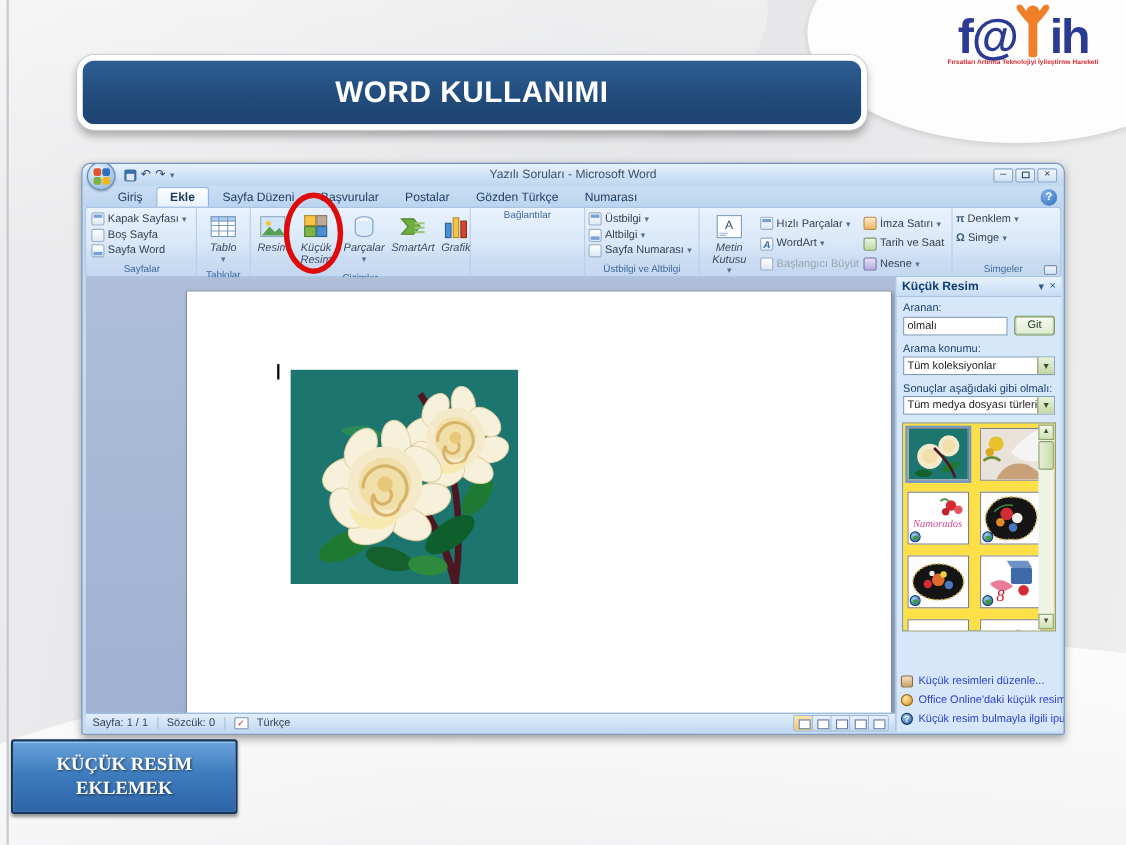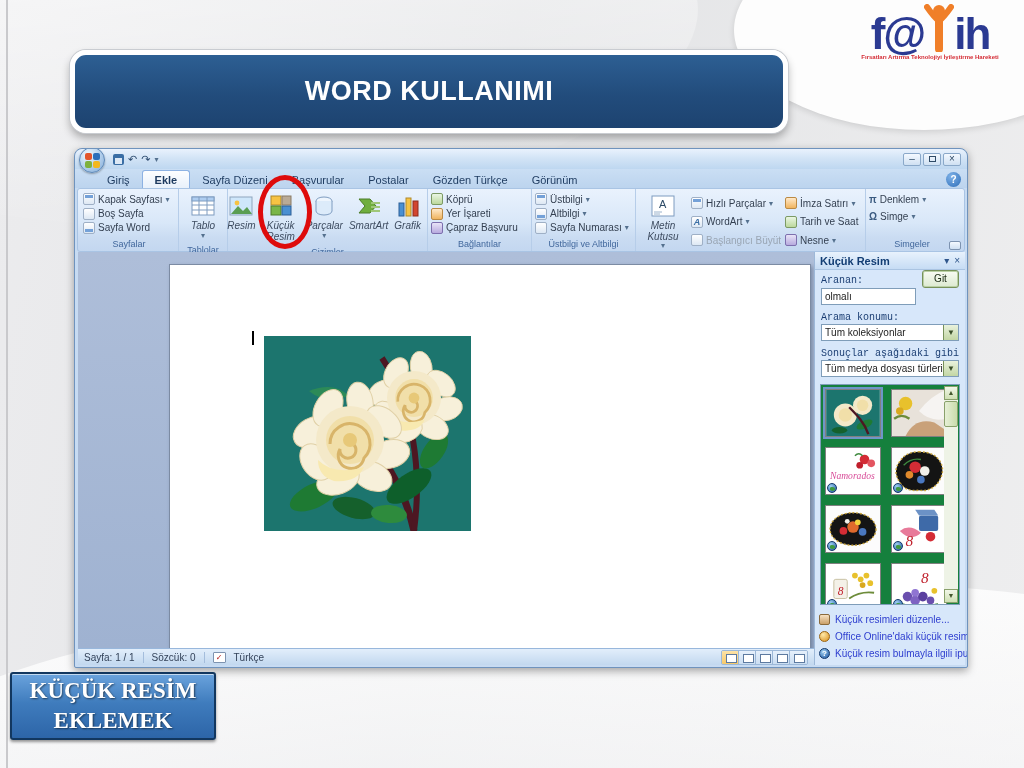--- a/index.html
+++ b/index.html
@@ -16,21 +16,21 @@
     background:#fdfdfd; box-shadow:0 2px 6px rgba(0,0,0,.12); }
   .edge-line { position:absolute; left:6px; top:0; bottom:0; width:2px; background:#c9c9cc; }
 
   
   .logo { position:absolute; top:4px; right:14px; width:160px; text-align:center; z-index:5; }
   .logo-row { display:flex; align-items:flex-end; justify-content:center; }
   .logo-txt { font-size:44px; font-weight:bold; color:#2b3a92; line-height:.85; letter-spacing:-2px; }
   .logo-tag { font-size:6px; font-weight:bold; color:#d42c35; margin-top:2px; white-space:nowrap; }
 
   
-  .banner { position:absolute; left:70px; top:50px; width:718px; height:83px;
+  .banner { position:absolute; left:70px; top:50px; width:718px; height:68px;
     background:linear-gradient(180deg,#2d5f93 0%,#224c7c 55%,#1d4370 100%);
     border:5px solid #ffffff; border-radius:16px;
     box-shadow:0 0 0 1px #c9ccd1, 0 5px 9px rgba(0,0,0,.3);
     display:flex; align-items:center; justify-content:center; }
   .banner span { color:#fff; font-size:27px; font-weight:bold; letter-spacing:.5px; }
 
   
   .win { position:absolute; left:74px; top:148px; width:894px; height:520px;
     background:#c7dbf2; border:1px solid #6f93bd; border-radius:8px 8px 2px 2px;
     box-shadow:0 3px 8px rgba(0,0,0,.35); overflow:hidden; }
@@ -111,33 +111,33 @@
 
   
   .tpane { position:absolute; right:2px; top:103px; width:151px; bottom:2px;
     background:#d7e7fa; border-left:1px solid #9db8d8; font-size:10px; color:#1b3e73; }
   .tp-grip { position:absolute; right:4px; top:-11px; width:12px; height:9px; border:1px solid #7d93b0;
     background:linear-gradient(180deg,#f4f9ff,#cfe0f2); border-radius:2px; }
   .tp-head { position:absolute; left:0; top:0; right:0; height:18px; display:flex; align-items:center;
     padding:0 5px; background:linear-gradient(180deg,#e8f2fd,#c6dcf4); border-bottom:1px solid #aac4e2; }
   .tp-title { font-weight:bold; font-size:11px; color:#123d73; }
   .tp-hbtns { margin-left:auto; display:flex; gap:5px; color:#2f568c; font-size:10px; }
-  .tp-lbl { position:absolute; left:6px;font-family:Liberation Mono, monospace; }
+  .tp-lbl { position:absolute; left:6px; }
   .tp-input { position:absolute; left:6px; top:36px; width:95px; height:17px; background:#fff;
     border:1px solid #7f9db9; font-size:10px; color:#222; padding:2px 3px; line-height:12px; }
-  .gitbtn { position:absolute; right:6px; top:18px; width:37px; height:18px;
+  .gitbtn { position:absolute; right:6px; top:35px; width:37px; height:18px;
     background:linear-gradient(180deg,#f8fbf4,#dcead0); border:1px solid #77915a; border-radius:3px;
     text-align:center; line-height:16px; font-size:10px; color:#20301a;
     box-shadow:0 0 0 1px #b9d0a4 inset; }
   .tp-select { position:absolute; left:6px; right:6px; height:17px; background:#fff;
     border:1px solid #7f9db9; display:flex; align-items:center; }
   .tp-select .val { flex:1; padding:0 3px; color:#222; font-size:10px; white-space:nowrap; overflow:hidden; }
   .tp-select .btn { width:15px; height:15px; background:linear-gradient(180deg,#e9f2dd,#c3d6a4);
     border-left:1px solid #77915a; text-align:center; font-size:8px; line-height:15px; color:#3a4e2a; }
-  .results { position:absolute; left:5px; right:5px; top:132px; height:221px; background:#15803d;
+  .results { position:absolute; left:5px; right:5px; top:132px; height:190px; background:#fde047;
     border:1px solid #7f9db9; overflow:hidden; }
   .rgrid { position:absolute; left:4px; top:4px; width:122px; display:grid;
     grid-template-columns:56px 56px; grid-auto-rows:53px; column-gap:10px; row-gap:5px; }
   .thumb { width:56px; height:48px; border:1px solid #808080; position:relative; background:#fff; }
   .thumb.sel { outline:2px solid #6f96c8; }
   .thumb svg { display:block; width:100%; height:100%; }
   .globe { position:absolute; left:1px; bottom:1px; width:10px; height:10px; border-radius:50%;
     background:radial-gradient(circle at 35% 30%,#9fd0f2,#1c55a0); border:1px solid #12386b; }
   .globe::after { content:""; position:absolute; left:2px; top:3px; width:5px; height:4px;
     background:#3f9b3f; border-radius:40% 60% 50% 50%; }
@@ -153,21 +153,21 @@
   .lnkic.edit { background:linear-gradient(180deg,#f7e2c3,#caa06a); border:1px solid #8a6a3c; }
   .lnkic.online { border-radius:50%; background:radial-gradient(circle at 35% 30%,#ffe9a8,#d88f1e); border:1px solid #9a6412; }
   .lnkic.tips { border-radius:50%; background:radial-gradient(circle at 35% 30%,#9fd0f2,#1c55a0); border:1px solid #12386b;
     color:#fff; font-size:8px; line-height:10px; text-align:center; font-weight:bold; }
 
   
   .flabel { position:absolute; left:10px; top:672px; width:206px; height:68px;
     background:linear-gradient(180deg,#6aa3dd 0%,#3f7cbd 45%,#2d65a8 100%);
     border:2px solid #12375f; border-radius:3px; box-shadow:0 2px 3px rgba(0,0,0,.4), 0 1px 0 rgba(255,255,255,.6) inset;
     display:flex; align-items:center; justify-content:center; text-align:center; }
-  .flabel span { font-family:"Liberation Serif", serif; font-weight:bold; font-size:23px; color:#fff;
+  .flabel span { font-family:"Liberation Serif", serif; font-weight:bold; font-size:17px; color:#fff;
     line-height:1.3; width:180px; text-shadow:1px 1px 2px rgba(0,0,0,.55); }
   .fcap { position:absolute; left:226px; top:666px; width:790px; height:82px;
     background:linear-gradient(180deg,#5e9fdd 0%,#3a77bd 50%,#2e6aae 100%);
     border:2px solid #143a61; border-radius:2px; box-shadow:0 2px 3px rgba(0,0,0,.35);
     display:flex; align-items:center; }
   .fcap p { font-family:"Liberation Serif", serif; font-size:24px; color:#fff; line-height:1.35;
     padding-left:12px; width:660px; text-shadow:1px 1px 2px rgba(0,0,0,.45); }
 </style>
 </head>
 <body>
@@ -203,35 +203,36 @@
           <i></i>
           <i></i>
           <i></i>
         </div>
       <div class="qat">
         <span class="save"></span>
         <span class="g">↶</span>
         <span class="g">↷</span>
         <span class="dd">▾</span>
       </div>
+      <div class="wintitle">Yazılı Soruları - Microsoft Word</div>
       <div class="winbtns">
         <span class="wb">–</span>
         <span class="wb max"><i></i></span>
         <span class="wb">×</span>
       </div>
     </div>
 
     <div class="tabrow">
       <span class="tab">Giriş</span>
       <span class="tab active">Ekle</span>
       <span class="tab">Sayfa Düzeni</span>
       <span class="tab">Başvurular</span>
       <span class="tab">Postalar</span>
       <span class="tab">Gözden Türkçe</span>
-      <span class="tab">Görünüm</span>
+      <span class="tab">Numarası</span>
       <span class="helpbtn">?</span>
     </div>
 
     <div class="ribbon">
 
       <div class="rgroup" style="width:99px">
         <div class="rbody smallcol">
           <div class="srow">
             <span class="sic t"></span>
             <span>Kapak Sayfası</span>
@@ -258,21 +259,21 @@
               <path d="M9 4v18 M17 4v18 M2 12h22 M2 17h22" stroke="#7e9cc0" fill="none"></path>
             </svg>
             <span class="cap">Tablo</span>
             <span class="dd">▾</span>
           </div>
         </div>
         <div class="rlabel">Tablolar</div>
       </div>
 
       <div class="rgroup" style="width:200px">
-        <div class="rbody" style="justify-content:flex-end">
+        <div class="rbody" style="justify-content:flex-start">
           <div class="bigbtn">
             <svg class="lic" viewBox="0 0 26 26">
               <rect x="2" y="4" width="22" height="18" fill="#cfe7fb" stroke="#8fa6bd"></rect>
               <circle cx="9" cy="10" r="2.4" fill="#f6c343"></circle>
               <path d="M3 21 L10 13 L15 18 L19 14 L24 21 Z" fill="#5a9e52"></path>
             </svg>
             <span class="cap">Resim</span>
           </div>
           <div class="bigbtn">
             <svg class="lic" viewBox="0 0 26 26">
@@ -306,34 +307,20 @@
               <rect x="11" y="5" width="5" height="18" fill="#f6c343" stroke="#b08a2a"></rect>
               <rect x="18" y="8" width="5" height="15" fill="#d2452f" stroke="#8f2c1c"></rect>
             </svg>
             <span class="cap">Grafik</span>
           </div>
         </div>
         <div class="rlabel">Çizimler</div>
       </div>
 
       <div class="rgroup" style="width:104px">
-        <div class="rbody smallcol">
-          <div class="srow">
-            <span class="sic g"></span>
-            <span>Köprü</span>
-          </div>
-          <div class="srow">
-            <span class="sic o"></span>
-            <span>Yer İşareti</span>
-          </div>
-          <div class="srow">
-            <span class="sic p"></span>
-            <span>Çapraz Başvuru</span>
-          </div>
-        </div>
         <div class="rlabel">Bağlantılar</div>
       </div>
 
       <div class="rgroup" style="width:104px">
         <div class="rbody smallcol">
           <div class="srow">
             <span class="sic t"></span>
             <span>Üstbilgi</span>
             <span class="dd">▾</span>
           </div>

